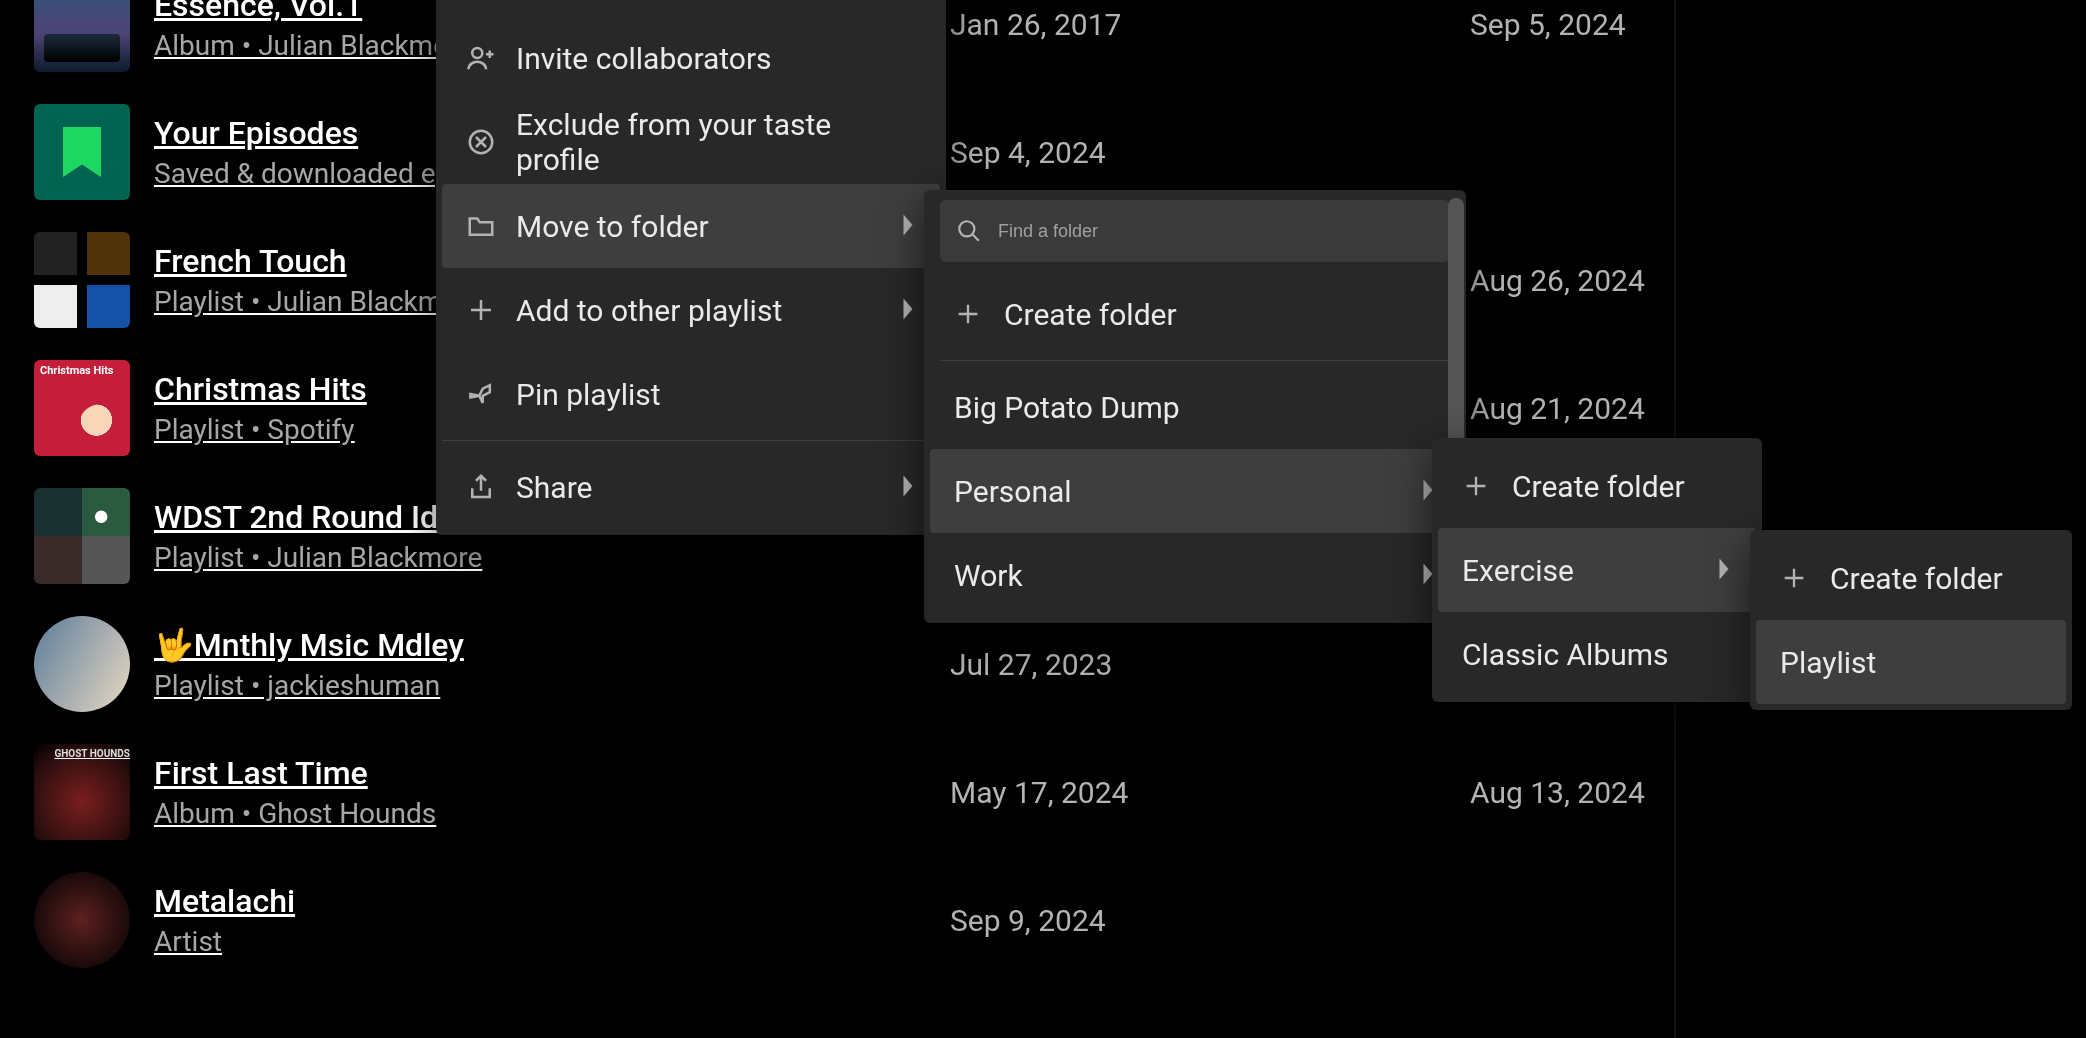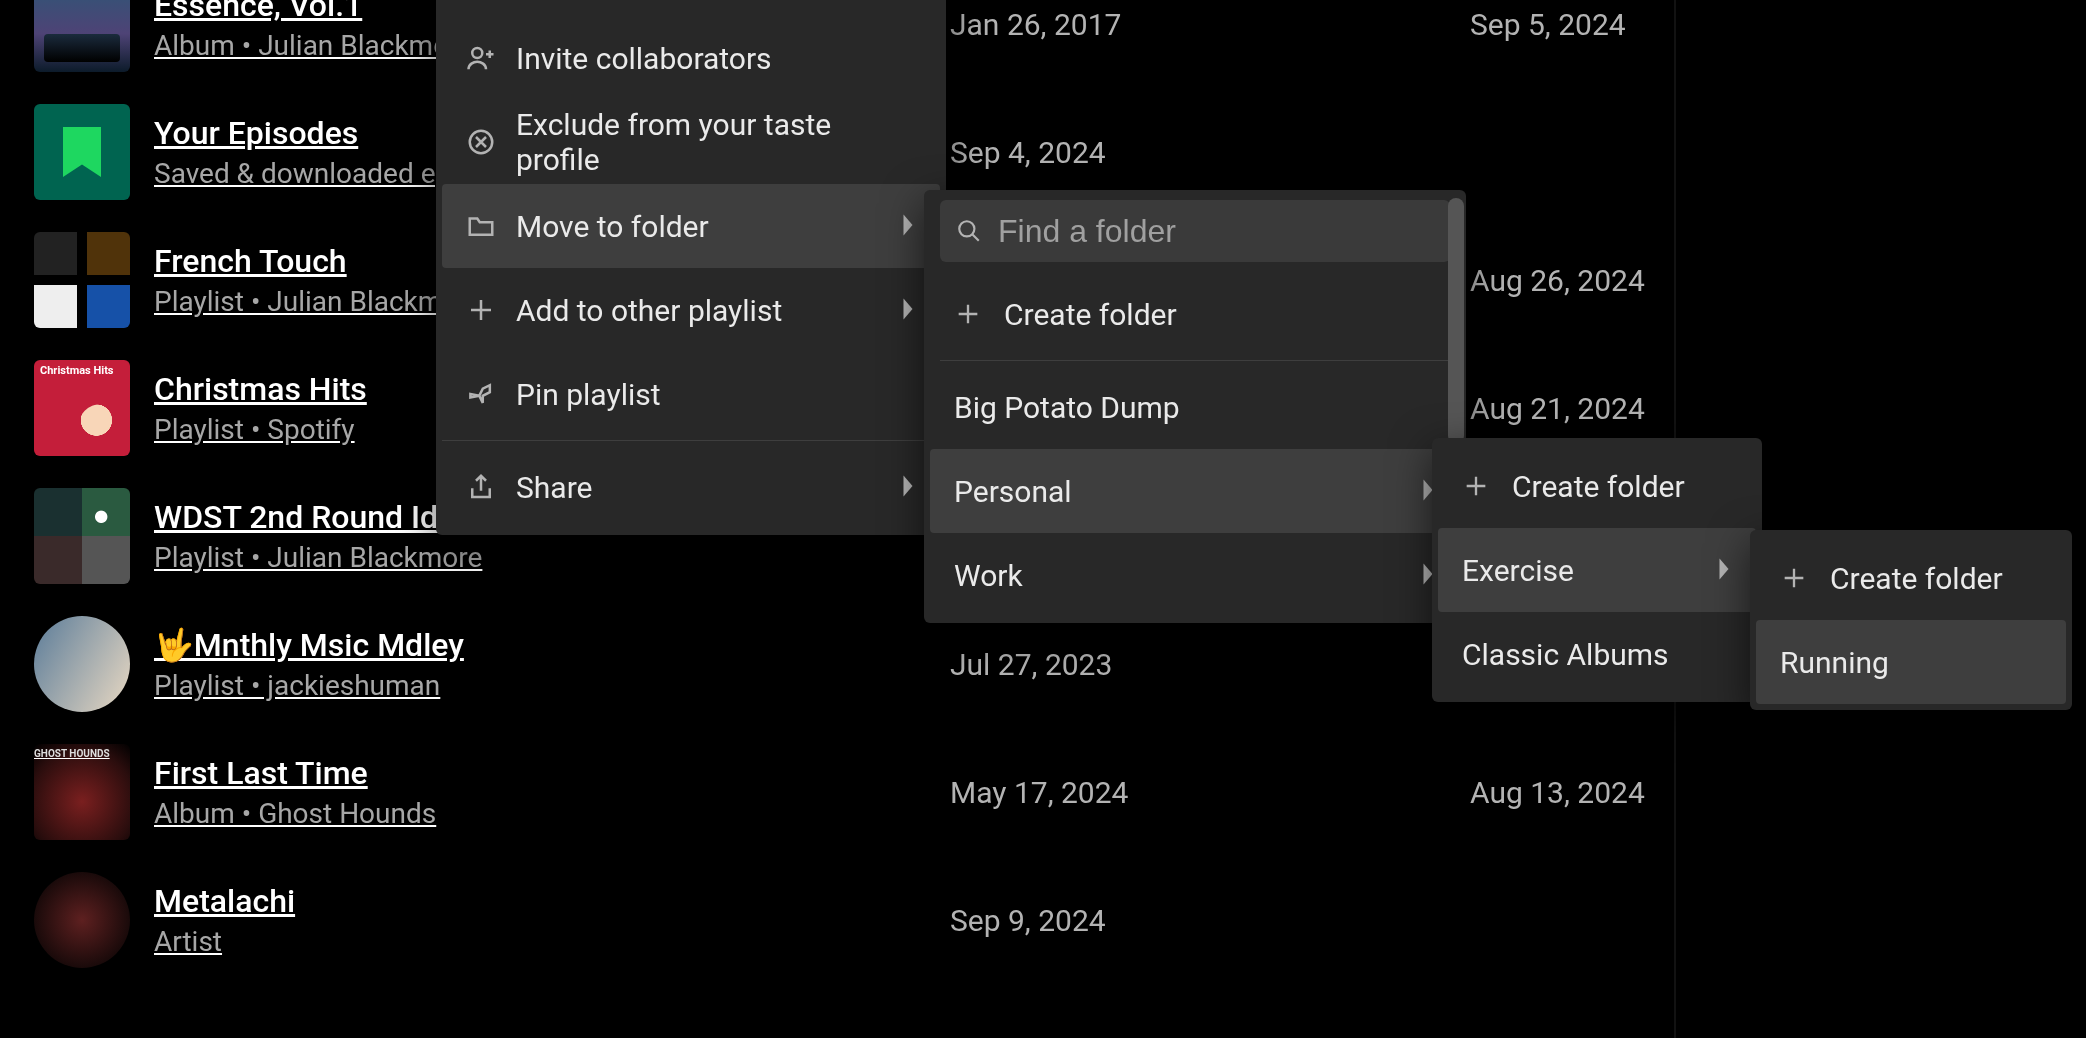--- a/index.html
+++ b/index.html
@@ -138,21 +138,21 @@
       linear-gradient(#3a2a2a,#3a2a2a) left bottom/50% 50% no-repeat,
       linear-gradient(#555,#555) right bottom/50% 50% no-repeat;
   }
   .art-mnthly {
     background: linear-gradient(120deg,#5b7c99 0%, #e9d9c3 100%);
     border-radius:50%;
   }
   .art-firstlast {
     background: radial-gradient(circle at 50% 60%, #7a1f1f 0%, #2a0d0d 70%, #000 100%);
     position:relative;
-    display:flex; align-items:flex-start; justify-content:flex-start;
+    display:flex; align-items:flex-start; justify-content:flex-end;
     color:#ddd; font-size:10px; font-weight:700;
   }
   .art-metalachi {
     background: radial-gradient(circle at 50% 50%, #5e2020 0%, #1a0a0a 70%, #000 100%);
     border-radius:50%;
   }
 
   
   .menu {
     position: absolute;
@@ -213,21 +213,21 @@
     display:flex;
     align-items:center;
     padding: 0 16px;
   }
   .search-wrap svg { width:26px; height:26px; stroke:#b3b3b3; fill:none; stroke-width:2; margin-right:14px;}
   .search-wrap input {
     background:transparent;
     border:none;
     outline:none;
     color:#a3a3a3;
-    font-size:32px;
+    font-size:18px;
     flex:1;
   }
   .search-wrap input::placeholder { color:#a0a0a0; }
 
   .fitem {
     display:flex;
     align-items:center;
     height: 84px;
     padding: 0 24px;
     color:#eaeaea;
@@ -510,17 +510,17 @@
   <div class="menu menu4">
     <div class="fitem">
       <span class="icn">
         <svg viewBox="0 0 24 24">
             <path d="M12 4v16M4 12h16"></path>
           </svg>
       </span>
       <span class="lbl">Create folder</span>
     </div>
     <div class="fitem highlight">
-      <span class="lbl">Running</span>
+      <span class="lbl">Playlist</span>
     </div>
   </div>
 
 </div>
 
 </body></html>

